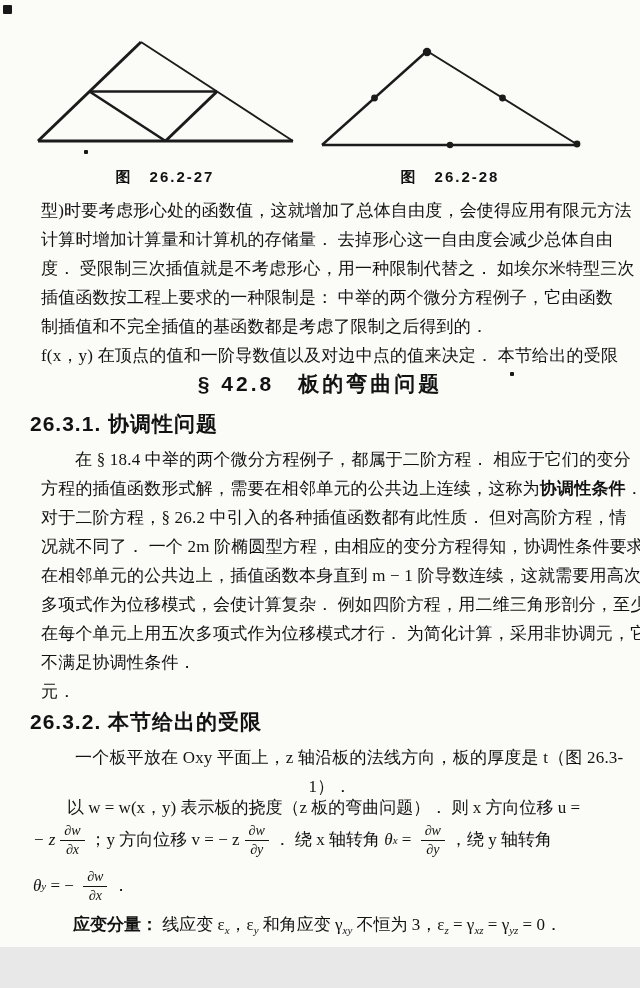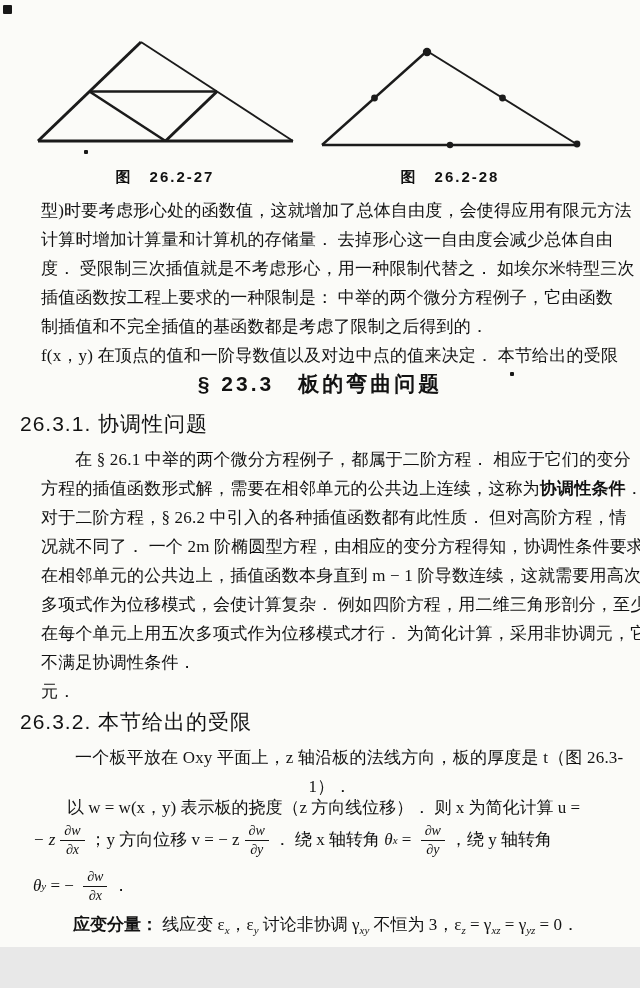--- a/index.html
+++ b/index.html
@@ -11,23 +11,23 @@
   .col{position:absolute;left:33px;width:578px;margin-left:8px;}
   .ln{font-size:17px;line-height:29px;height:29px;white-space:nowrap;letter-spacing:0.2px;}
   .ind{text-indent:34px;}
   .b{font-weight:bold;}
   .h-section{
     position:absolute;left:0;width:640px;text-align:center;
     font-family:"Liberation Sans","DejaVu Sans",sans-serif;
     font-weight:bold;font-size:21px;letter-spacing:3px;line-height:28px;
   }
   .h-sub{
-    position:absolute;left:20px;
+    position:absolute;left:30px;
     font-family:"Liberation Sans","DejaVu Sans",sans-serif;
-    font-weight:normal;font-size:21px;letter-spacing:1px;line-height:28px;
+    font-weight:bold;font-size:21px;letter-spacing:1px;line-height:28px;
   }
   .caption{
     position:absolute;text-align:center;
     font-family:"Liberation Sans","DejaVu Sans",sans-serif;
     font-weight:bold;font-size:15px;letter-spacing:2px;
   }
   .figsvg{position:absolute;}
   .figsvg line, .figsvg path{stroke:#1b1b1b;fill:none;}
   .mathline{position:absolute;left:33px;width:578px;font-size:17px;white-space:nowrap;}
   .vcenter > *{vertical-align:middle;}
@@ -77,52 +77,52 @@
 
   <div class="col" style="top:196px;">
     <div class="ln">型)时要考虑形心处的函数值，这就增加了总体自由度，会使得应用有限元方法</div>
     <div class="ln">计算时增加计算量和计算机的存储量． 去掉形心这一自由度会减少总体自由</div>
     <div class="ln">度． 受限制三次插值就是不考虑形心，用一种限制代替之． 如埃尔米特型三次</div>
     <div class="ln">插值函数按工程上要求的一种限制是： 中举的两个微分方程例子，它由函数</div>
     <div class="ln">制插值和不完全插值的基函数都是考虑了限制之后得到的．</div>
     <div class="ln">f(x，y) 在顶点的值和一阶导数值以及对边中点的值来决定． 本节给出的受限</div>
   </div>
 
-  <div class="h-section" style="top:370px;">§ 23.3　板的弯曲问题</div>
+  <div class="h-section" style="top:370px;">§ 42.8　板的弯曲问题</div>
 
   <div class="h-sub" style="top:410px;">26.3.1. 协调性问题</div>
 
   <div class="col" style="top:445px;">
-    <div class="ln ind">在 § 26.1 中举的两个微分方程例子，都属于二阶方程． 相应于它们的变分</div>
+    <div class="ln ind">在 § 18.4 中举的两个微分方程例子，都属于二阶方程． 相应于它们的变分</div>
     <div class="ln"><span>方程的插值函数形式解，需要在相邻单元的公共边上连续，这称为</span><span class="b">协调性条件</span><span>．</span></div>
     <div class="ln">对于二阶方程，§ 26.2 中引入的各种插值函数都有此性质． 但对高阶方程，情</div>
     <div class="ln">况就不同了． 一个 2m 阶椭圆型方程，由相应的变分方程得知，协调性条件要求</div>
     <div class="ln">在相邻单元的公共边上，插值函数本身直到 m − 1 阶导数连续，这就需要用高次</div>
     <div class="ln">多项式作为位移模式，会使计算复杂． 例如四阶方程，用二维三角形剖分，至少</div>
     <div class="ln">在每个单元上用五次多项式作为位移模式才行． 为简化计算，采用非协调元，它</div>
     <div class="ln">不满足协调性条件．</div>
     <div class="ln">元．</div>
   </div>
 
   <div class="h-sub" style="top:708px;">26.3.2. 本节给出的受限</div>
 
   <div class="col" style="top:743px;text-align:center;">
     <div class="ln ind">一个板平放在 Oxy 平面上，z 轴沿板的法线方向，板的厚度是 t（图 26.3-</div>
     <div class="ln">1）．</div>
   </div>
 
-  <div class="mathline" style="top:797px;text-indent:34px;line-height:22px;">以 w = w(x，y) 表示板的挠度（z 方向线位移）． 则 x 为简化计算 u =</div>
+  <div class="mathline" style="top:797px;text-indent:34px;line-height:22px;">以 w = w(x，y) 表示板的挠度（z 板的弯曲问题）． 则 x 方向位移 u =</div>
 
   <div class="mathline vcenter" style="top:818px;line-height:42px;height:42px;">
     <span class="var">− z</span><span class="frac"><span class="num">∂w</span><span class="den">∂x</span></span><span>；y 方向位移 v = − z</span><span class="frac"><span class="num">∂w</span><span class="den">∂y</span></span><span>． 绕 x 轴转角 </span><span class="var">θ</span><sub class="var">x</sub><span> = </span><span class="frac"><span class="num">∂w</span><span class="den">∂y</span></span><span>，绕 y 轴转角</span>
   </div>
 
   <div class="mathline vcenter" style="top:864px;line-height:42px;height:42px;">
     <span class="var">θ</span><sub class="var">y</sub><span> = − </span><span class="frac"><span class="num">∂w</span><span class="den">∂x</span></span><span>．</span>
   </div>
 
   <div class="mathline" style="top:913px;padding-left:40px;line-height:24px;">
-    <span class="b">应变分量：</span><span> 线应变 ε</span><sub class="var">x</sub><span>，ε</span><sub class="var">y</sub><span> 讨论非协调 γ</span><sub class="var">xy</sub><span> 不恒为 3，ε</span><sub class="var">z</sub><span> = γ</span><sub class="var">xz</sub><span> = γ</span><sub class="var">yz</sub><span> = 0．</span>
+    <span class="b">应变分量：</span><span> 线应变 ε</span><sub class="var">x</sub><span>，ε</span><sub class="var">y</sub><span> 和角应变 γ</span><sub class="var">xy</sub><span> 不恒为 3，ε</span><sub class="var">z</sub><span> = γ</span><sub class="var">xz</sub><span> = γ</span><sub class="var">yz</sub><span> = 0．</span>
   </div>
 
   <div class="pageno">·980·</div>
 
 </div>
 
 </body></html>

